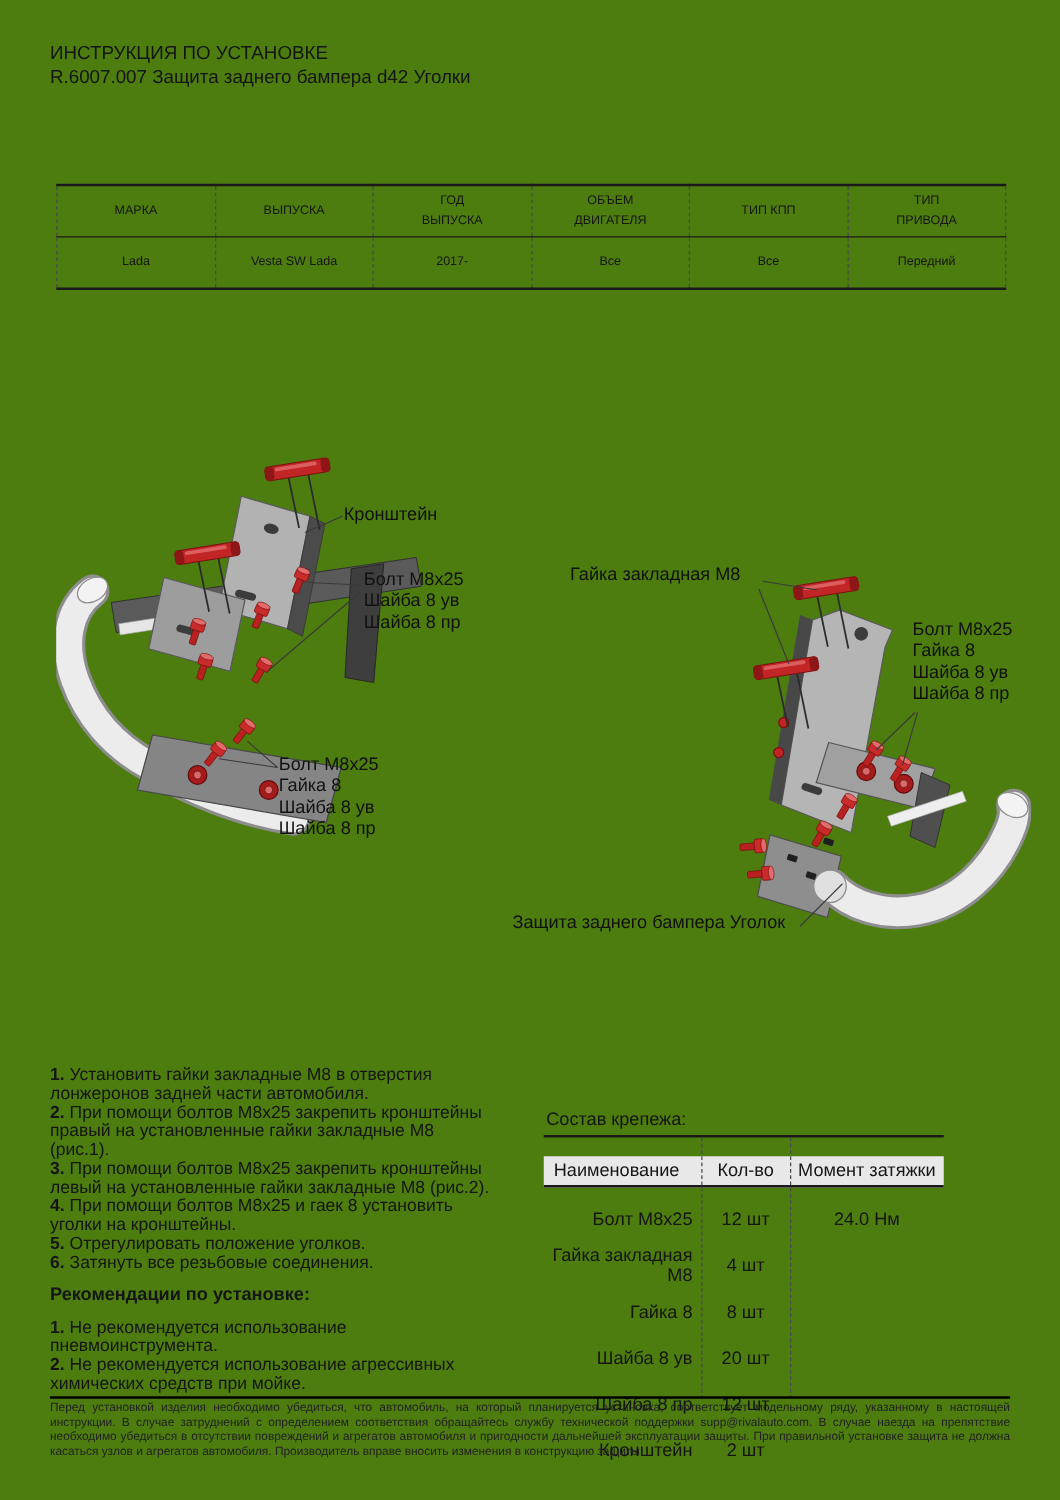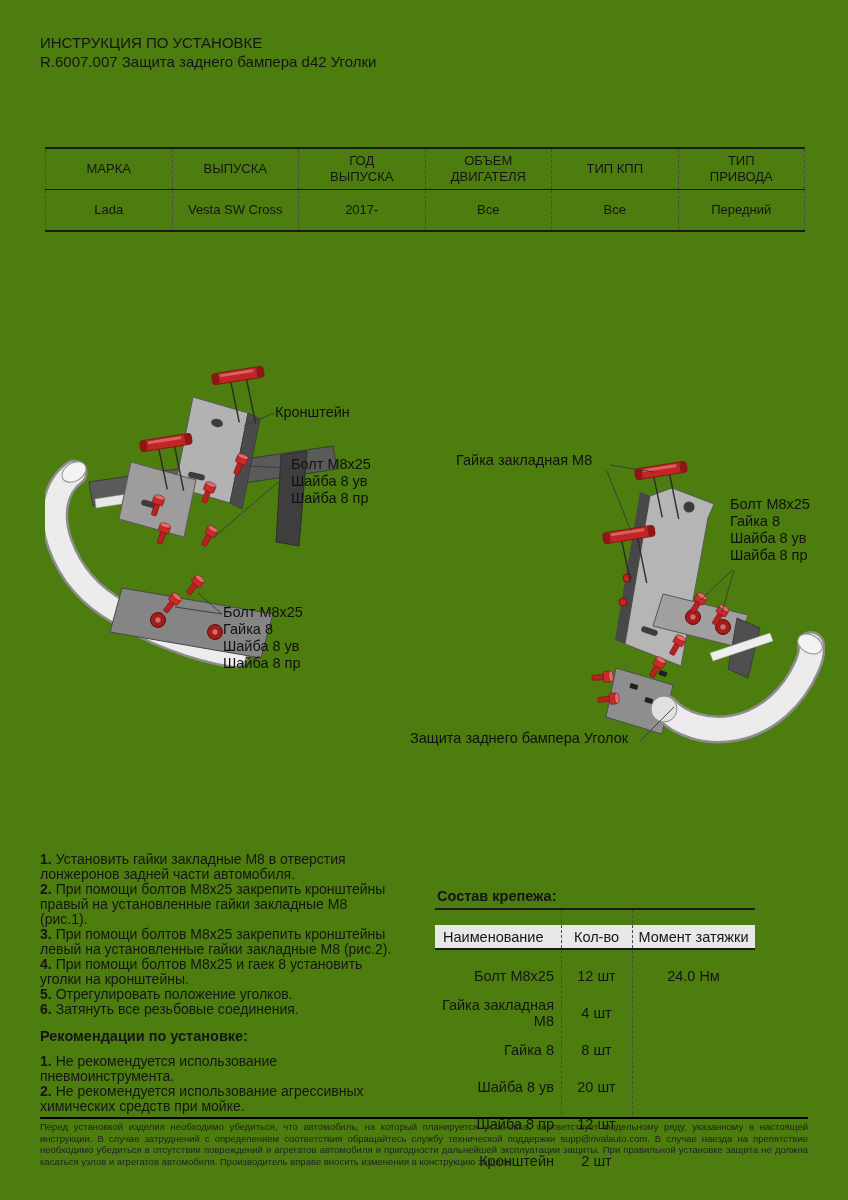--- a/index.html
+++ b/index.html
@@ -5,42 +5,42 @@
   html,body{margin:0;padding:0;background:#fff;}
   .page{position:relative;width:848px;height:1200px;background:#4d7c0f;overflow:hidden;
         font-family:"Liberation Sans","DejaVu Sans",sans-serif;color:#151515;}
 
   
   .hdr{position:absolute;left:40px;top:33px;font-size:15px;line-height:19px;}
   .hdr .l2{font-weight:normal;}
 
   
   .vtable{position:absolute;left:45px;top:147px;width:760px;border-collapse:collapse;
-          table-layout:fixed;font-size:13px;}
+          table-layout:fixed;font-size:10px;}
   .vtable th,.vtable td{border-left:1.5px dashed #4a4a4a;text-align:center;font-weight:normal;
           height:40px;padding:0 4px;vertical-align:middle;white-space:pre-line;line-height:16px;}
   .vtable th:last-child,.vtable td:last-child{border-right:1.5px dashed #4a4a4a;}
   .vtable thead tr{border-top:2.5px solid #1a1a1a;border-bottom:1.5px solid #1a1a1a;}
   .vtable tbody tr{border-bottom:2.5px solid #1a1a1a;}
 
   
   .fig{position:absolute;}
   .fig1{left:45px;top:356px;width:360px;height:340px;}
   .fig2{left:410px;top:438px;width:415px;height:350px;}
   .dlabel{position:absolute;font-size:14.5px;line-height:17px;white-space:pre-line;color:#111;}
 
   
   .col-left{position:absolute;left:40px;top:852px;width:358px;font-size:14px;line-height:15px;}
   .sec-title{font-weight:bold;font-size:14.5px;margin:0 0 16px 0;}
   .li{margin:0;}
   .li .num{font-weight:bold;margin-right:4px;}
   .rec-title{margin-top:12px;margin-bottom:10px;}
 
   
-  .fast-title{position:absolute;left:437px;top:888px;font-size:14.5px;font-weight:bold;}
+  .fast-title{position:absolute;left:437px;top:888px;font-size:14.5px;font-weight:normal;}
   .fast{position:absolute;left:435px;top:908px;width:320px;height:209px;
         border-top:2.5px solid #1a1a1a;font-size:14.5px;}
   .fast .vline{position:absolute;top:0;bottom:0;width:0;border-left:1.5px dashed #4a4a4a;}
   .fast .v1{left:126px;} .fast .v2{left:197px;}
   .frow{display:flex;align-items:center;height:22px;margin-top:15px;}
   .fhead{height:23px;background:#e8e8e8;border-bottom:2px solid #1a1a1a;}
   .fc1{width:126px;box-sizing:border-box;text-align:right;padding-right:7px;}
   .fhead .fc1{text-align:left;padding-left:8px;}
   .fc2{width:71px;text-align:center;}
   .fc3{width:123px;text-align:center;}
@@ -69,21 +69,21 @@
         <th>ОБЪЕМ
 ДВИГАТЕЛЯ</th>
         <th>ТИП КПП</th>
         <th>ТИП
 ПРИВОДА</th>
       </tr>
     </thead>
     <tbody>
       <tr>
         <td>Lada</td>
-        <td>Vesta SW Cross</td>
+        <td>Vesta SW Lada</td>
         <td>2017-</td>
         <td>Все</td>
         <td>Все</td>
         <td>Передний</td>
       </tr>
     </tbody>
   </table>
 
   <div class="fig fig1">
     <svg width="360" height="340" viewBox="0 0 360 340">

